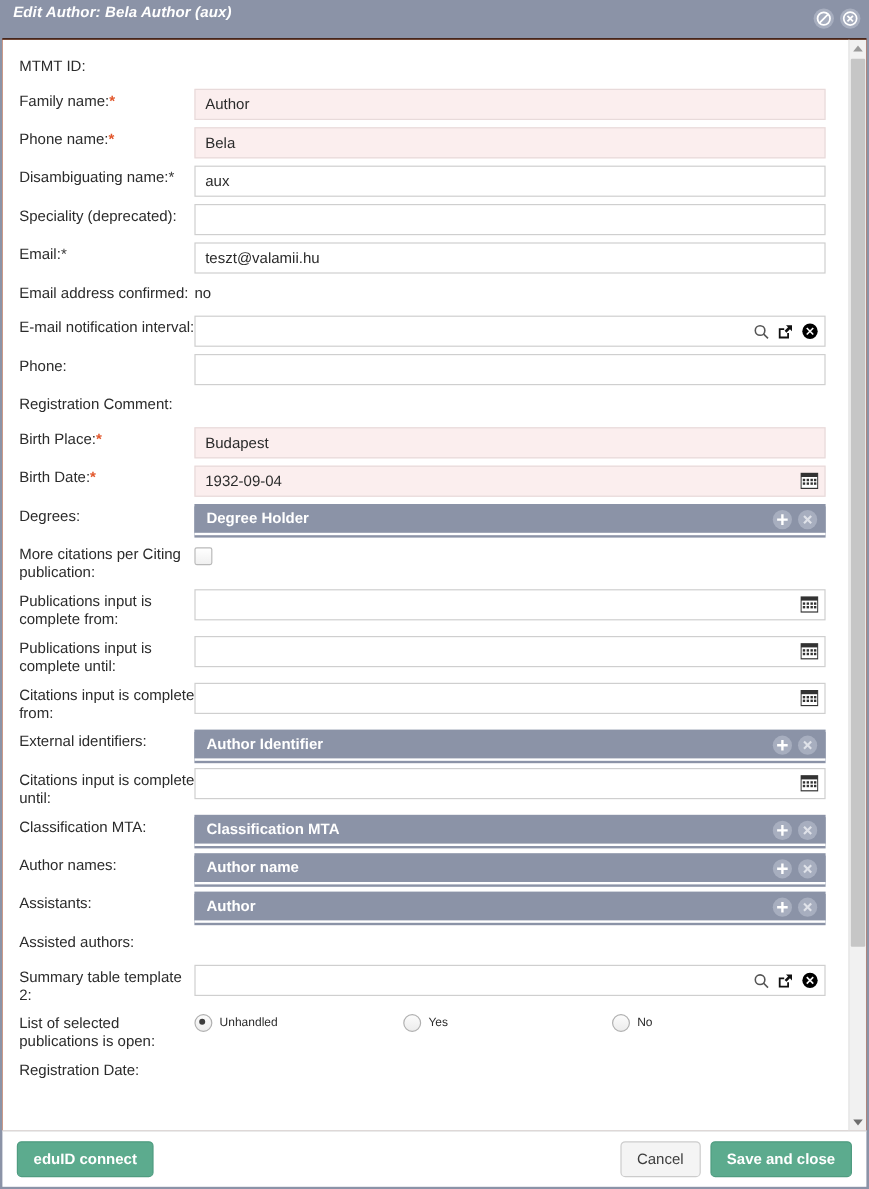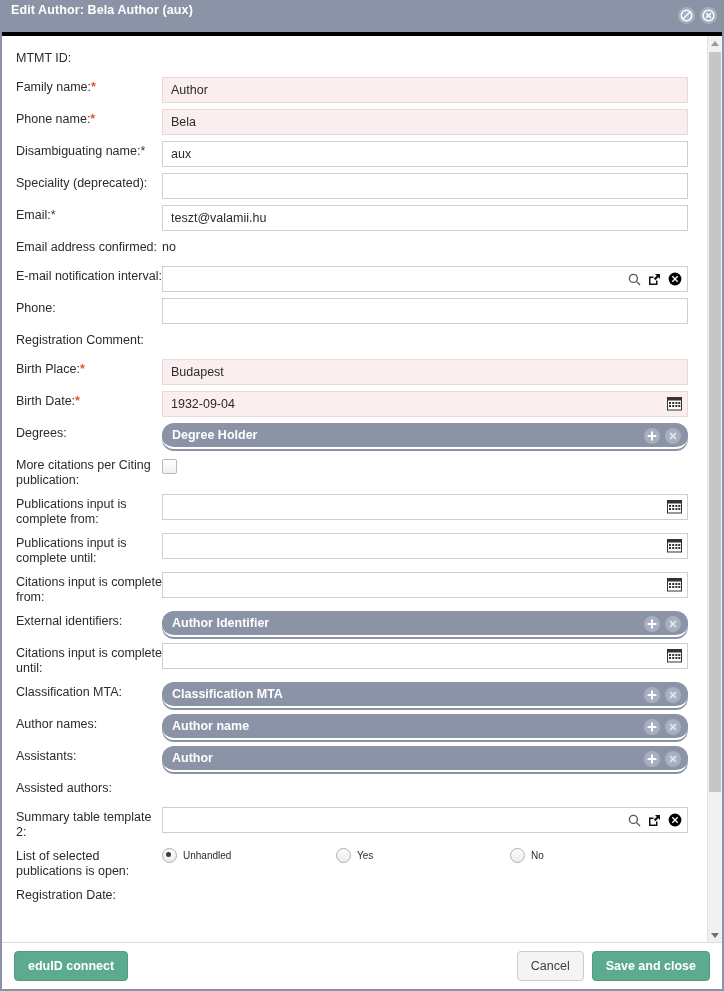--- a/index.html
+++ b/index.html
@@ -31,20 +31,21 @@
   
   .titlebar {
     height: 32px;
     min-height: 32px;
     background: #8b93a7;
     display: flex;
     align-items: center;
     padding: 0 8px 12px 11px;
     box-sizing: border-box;
     position: relative;
+    font-style: italic;
   }
   .titlebar-title {
     color: #ffffff;
     font-weight: bold;
     font-size: 12.5px;
     letter-spacing: 0.1px;
     white-space: nowrap;
   }
   .titlebar-actions {
     position: absolute;
@@ -64,21 +65,21 @@
   }
   .tb-icon svg { display: block; }
 
   
   .dialog-body {
     flex: 1 1 auto;
     background: #c2410c;
     margin: 0 2px;
     position: relative;
     overflow: hidden;
-    border-top: 4px solid #000000;
+    border-top: 1px solid #000000;
   }
   .scroll-area {
     position: absolute;
     left: 0; top: 0; right: 14px; bottom: 0;
     overflow: hidden;
     background: #ffffff;
   }
   .form {
     padding: 12px 0 0 0;
   }
@@ -172,21 +173,20 @@
   .section-bar {
     background: #8b93a7;
     height: 26px;
     border-bottom: 2px solid #ffffff;
     box-shadow: 0 2px 0 0 #8b93a7;
     display: flex;
     align-items: center;
     padding: 0 7px 0 10px;
     box-sizing: border-box;
     position: relative;
-    border-radius: 12px;
   }
   .section-bar-title {
     color: #ffffff;
     font-weight: bold;
     font-size: 12.5px;
   }
   .section-bar-actions {
     position: absolute;
     right: 7px;
     top: 5px;

